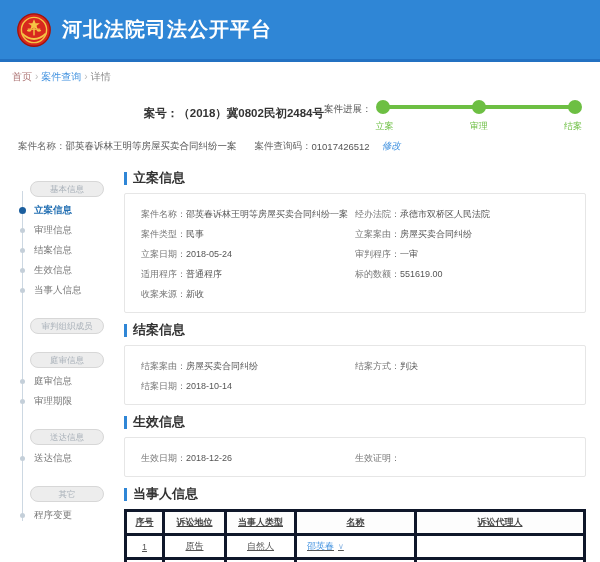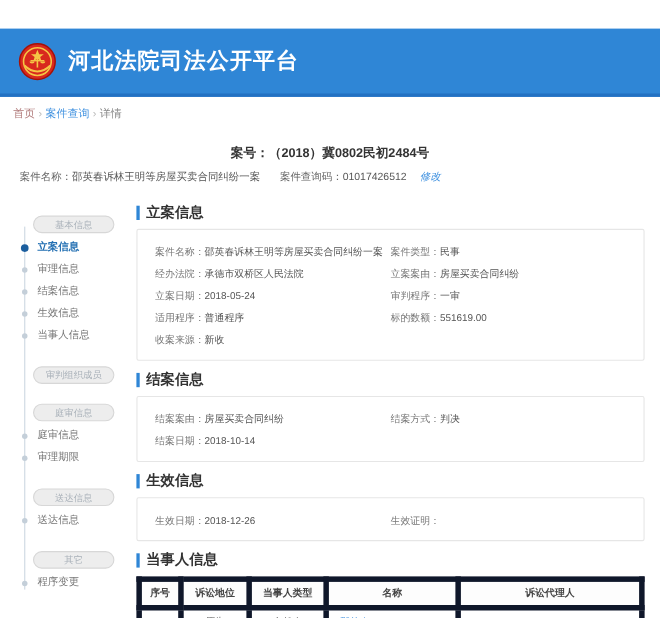--- a/index.html
+++ b/index.html
@@ -2,33 +2,33 @@
 <html><head>
 <meta charset="utf-8">
 <style>
   * { margin:0; padding:0; box-sizing:border-box; }
   html,body { width:600px; height:562px; overflow:hidden; background:#fff;
     font-family:"Liberation Sans","DejaVu Sans",sans-serif; }
   .page { width:600px; height:562px; position:relative; background:#fff; }
 
   
   .hdr { height:62px; background:#2f86d6; border-bottom:3px solid #2371c2;
-    display:flex; align-items:center; padding:0 16px;margin-top:26px; }
+    display:flex; align-items:center; padding:0 16px; }
   .hdr .logo { width:36px; height:36px; margin-right:10px; flex:0 0 auto; }
   .hdr h1 { color:#fff; font-size:20px; font-weight:bold; letter-spacing:1px; }
 
   
   .crumbs { padding:8px 12px 6px; font-size:10px; color:#999; }
   .crumbs .c-home { color:#b07a7a; text-decoration:none; cursor:pointer; }
   .crumbs .c-link { color:#4393e0; text-decoration:none; cursor:pointer; }
   .crumbs .c-cur { color:#888; }
   .crumbs .sep { color:#bbb; margin:0 3px; }
 
   
-  .case-head { display:flex; justify-content:center; align-items:flex-start;
+  .case-head { display:flex; justify-content:flex-end; align-items:flex-start;
     padding:8px 18px 2px; }
   .case-no { font-size:11.5px; font-weight:bold; color:#333; padding-top:8px; }
   .progress { display:flex; align-items:flex-start; width:258px; }
   .p-label { font-size:9.5px; color:#555; margin-top:5px; white-space:nowrap; }
   .track { flex:1; position:relative; height:34px; margin-left:4px; }
   .track .line { position:absolute; left:6px; right:6px; top:7px; height:4px;
     background:#6dbf43; border-radius:2px; }
   .track .dot { position:absolute; top:2px; width:14px; height:14px; border-radius:50%;
     background:#6dbf43; }
   .track .d0 { left:0; } .track .d1 { left:50%; margin-left:-7px; } .track .d2 { right:0; }
@@ -65,22 +65,22 @@
   .sec-t h2 { font-size:13px; color:#333; font-weight:bold; }
   .box { border:1px solid #e6e6e6; border-radius:2px; background:#fff;
     padding:10px 16px 8px; margin-bottom:8px; }
   .fields { display:grid; grid-template-columns:1fr 1fr; }
   .field { font-size:9px; color:#777; line-height:20px; white-space:nowrap;
     overflow:hidden; text-overflow:ellipsis; }
   .field .fv { color:#555; }
 
   
   table { width:100%; border-collapse:collapse; table-layout:fixed; margin-bottom:6px; }
-  th,td { border:5px solid #0f172a; font-size:9px; padding:4px 6px; text-align:center;
-    color:#555; vertical-align:middle; }
+  th,td { border:3px solid #0f172a; font-size:9px; padding:4px 6px; text-align:center;
+    color:#555; vertical-align:middle;text-decoration:underline; }
   th { color:#444; font-weight:bold; height:22px; background:#fdfdfd; }
   td { height:20px; }
   .cell-name { text-align:left; padding-left:10px; }
   .link { color:#4393e0; cursor:pointer; }
   .chev { color:#8fb8e4; font-size:8px; margin-left:4px; }
 </style>
 </head>
 <body>
 
 <div class="page">
@@ -100,20 +100,32 @@
   </header>
 
   <nav class="crumbs">
     <a class="c-home">首页</a><span class="sep">›</span><a class="c-link">案件查询</a><span class="sep">›</span><span class="c-cur">详情</span>
   </nav>
 
   <section class="case-head">
     <div class="case-no">
       <span>案号：</span><span>（2018）冀0802民初2484号</span>
     </div>
+    <div class="progress">
+      <span class="p-label">案件进展：</span>
+      <div class="track">
+        <div class="line"></div>
+        <div class="dot d0"></div>
+        <div class="dot d1"></div>
+        <div class="dot d2"></div>
+        <span class="st s0">立案</span>
+        <span class="st s1">审理</span>
+        <span class="st s2">结案</span>
+      </div>
+    </div>
   </section>
 
   <div class="case-bar">
     <span>案件名称：</span>
     <span class="v">邵英春诉林王明等房屋买卖合同纠纷一案</span>
     <span class="gap"></span>
     <span>案件查询码：</span>
     <span class="v">01017426512</span>
     <a class="edit">修改</a>
   </div>
@@ -153,22 +165,22 @@
 
     <main class="main">
 
       <div class="sec-t">
         <span class="bar"></span>
         <h2>立案信息</h2>
       </div>
       <div class="box">
         <div class="fields">
           <div class="field"><span>案件名称：</span><span class="fv">邵英春诉林王明等房屋买卖合同纠纷一案</span></div>
+          <div class="field"><span>经办法院：</span><span class="fv">承德市双桥区人民法院</span></div>
           <div class="field"><span>案件类型：</span><span class="fv">民事</span></div>
-          <div class="field"><span>经办法院：</span><span class="fv">承德市双桥区人民法院</span></div>
           <div class="field"><span>立案案由：</span><span class="fv">房屋买卖合同纠纷</span></div>
           <div class="field"><span>立案日期：</span><span class="fv">2018-05-24</span></div>
           <div class="field"><span>审判程序：</span><span class="fv">一审</span></div>
           <div class="field"><span>适用程序：</span><span class="fv">普通程序</span></div>
           <div class="field"><span>标的数额：</span><span class="fv">551619.00</span></div>
           <div class="field"><span>收案来源：</span><span class="fv">新收</span></div>
         </div>
       </div>
 
       <div class="sec-t">

